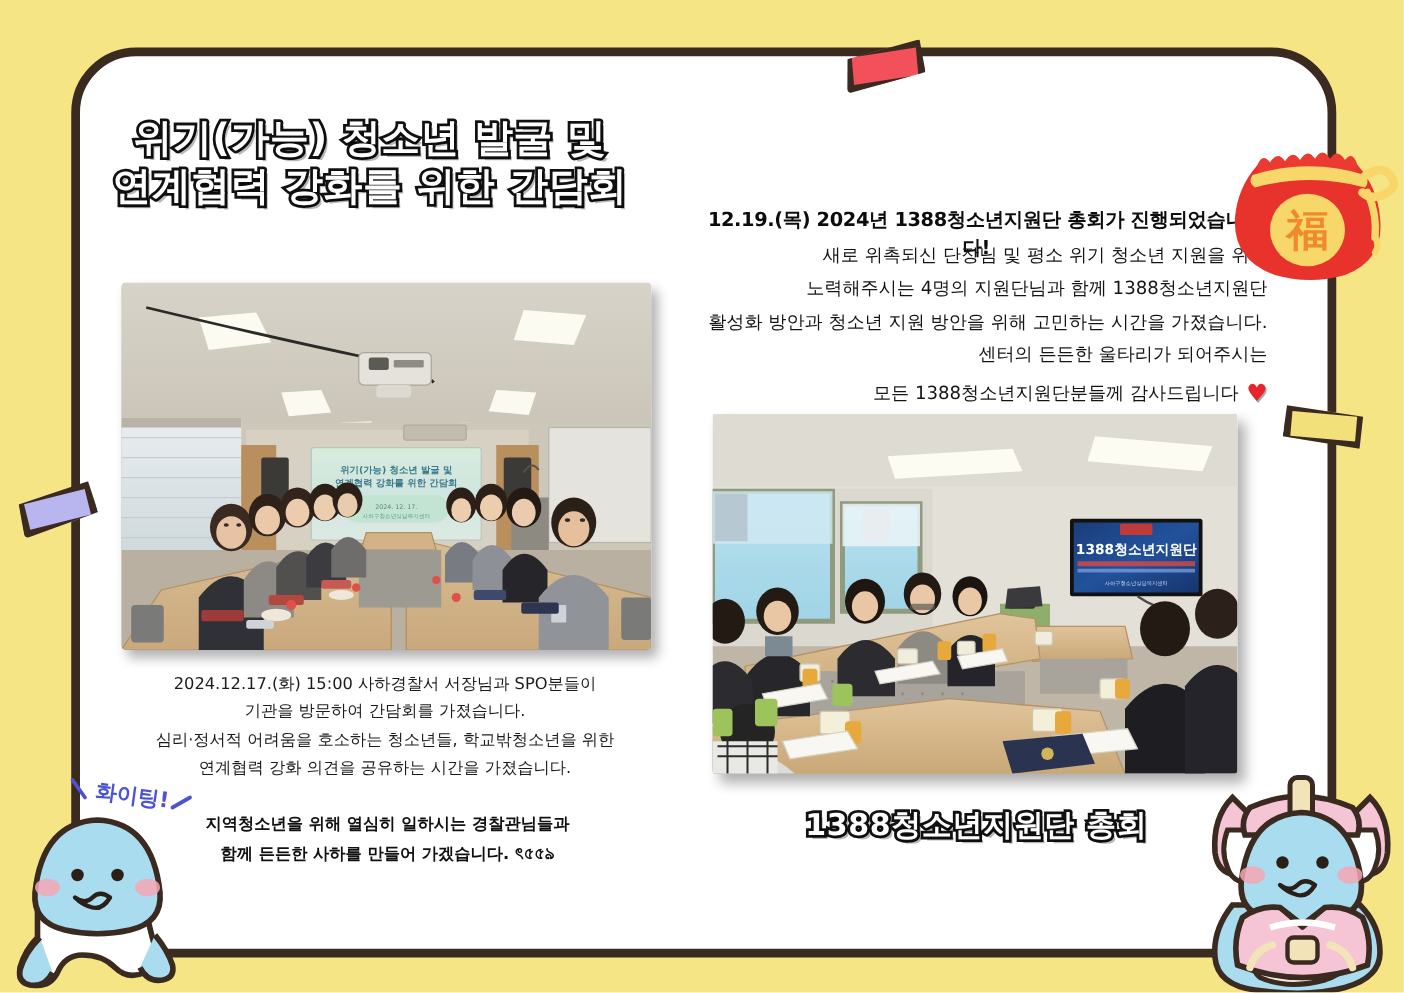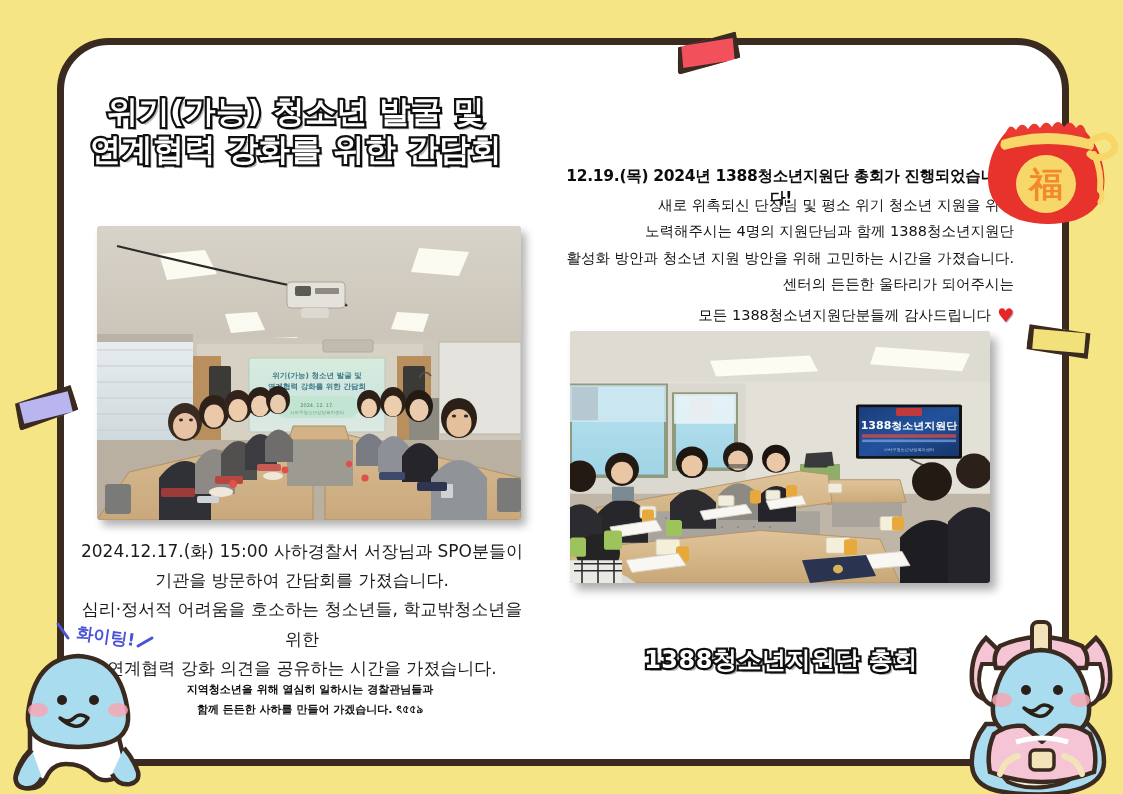--- a/index.html
+++ b/index.html
@@ -104,41 +104,40 @@
     position: absolute;
     left: 97px; top: 226px;
     width: 424px; height: 294px;
     border-radius: 4px;
     box-shadow: 5px 6px 9px rgba(0,0,0,0.30);
     overflow: hidden;
     z-index: 4;
   }
   #caption-left {
     position: absolute;
-    left: 77px; top: 537px;
+    left: 83px; top: 537px;
     width: 450px;
     text-align: center;
     font-family: "DejaVu Sans", sans-serif;
-    font-size: 17px;
+    font-size: 13px;
     line-height: 1.72;
     color: #1b1b1b;
     white-space: pre-line;
   }
   #caption-left-bold {
     position: absolute;
     left: 85px; top: 648px;
     width: 450px;
     text-align: center;
     font-family: "DejaVu Sans", sans-serif;
     font-weight: bold;
-    font-size: 11px;
+    font-size: 13px;
     line-height: 1.85;
     color: #101010;
     white-space: pre-line;
-    margin-top: 32px;
   }
 
   
   #headline-right {
     position: absolute;
     left: 556px; top: 166px;
     width: 450px;
     text-align: center;
     font-family: "DejaVu Sans", sans-serif;
     font-weight: bold;
@@ -162,21 +161,21 @@
     display: inline-block;
     color: #e8232a;
     font-size: 19px;
     vertical-align: -2px;
     margin-left: 6px;
     text-shadow: 1px 1px 0 rgba(0,0,0,0.35);
   }
   #photo-right {
     position: absolute;
     left: 570px; top: 331px;
-    width: 420px; height: 252px;
+    width: 420px; height: 288px;
     border-radius: 3px;
     box-shadow: 6px 7px 10px rgba(0,0,0,0.32);
     overflow: hidden;
     z-index: 4;
   }
   #title-right {
     position: absolute;
     left: 556px; top: 646px;
     width: 450px;
     text-align: center;

